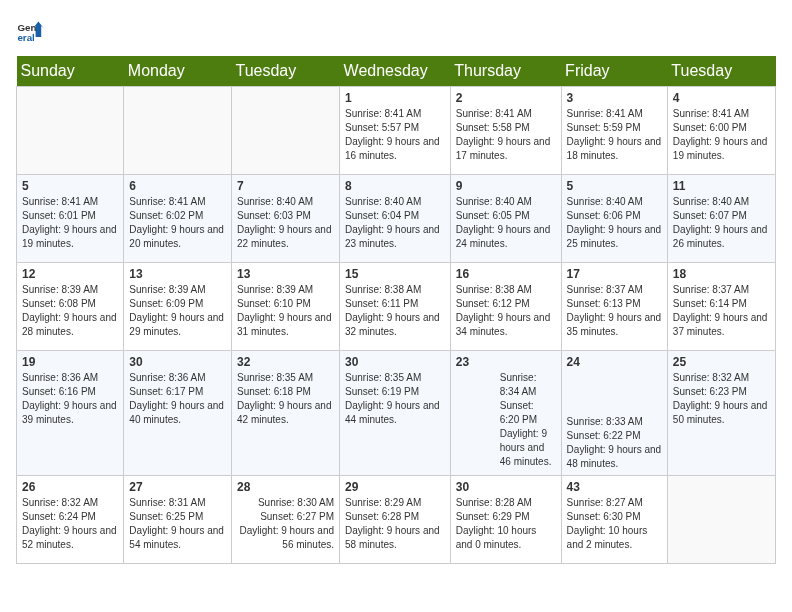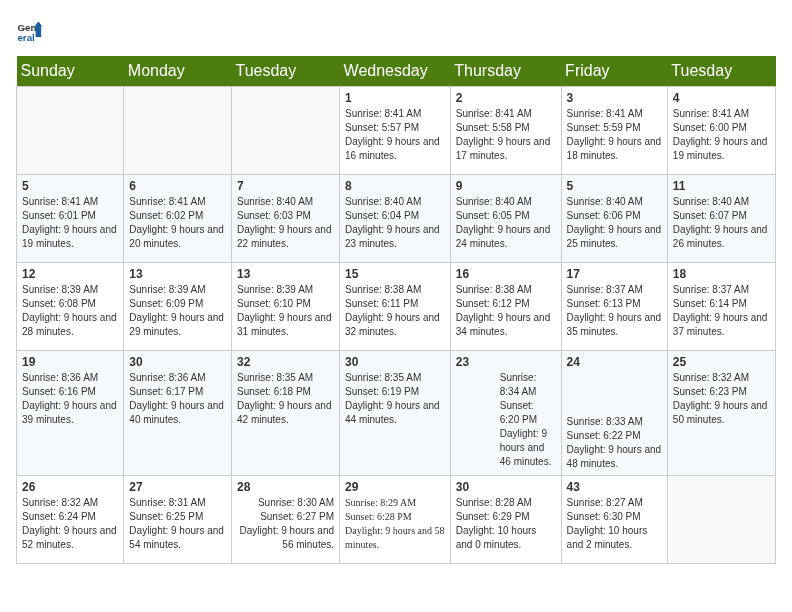--- a/index.html
+++ b/index.html
@@ -288,21 +288,21 @@
 Daylight: 9 hours and 54 minutes.</div>
         </td>
         <td>
           <span class="day-num">28</span>
           <div class="day-info" style="white-space: pre-line; text-align: right;">Sunrise: 8:30 AM
 Sunset: 6:27 PM
 Daylight: 9 hours and 56 minutes.</div>
         </td>
         <td>
           <span class="day-num">29</span>
-          <div class="day-info" style="white-space: pre-line; font-family: Liberation Serif, serif;">Sunrise: 8:29 AM
+          <div class="day-info" style="white-space: pre-line;">Sunrise: 8:29 AM
 Sunset: 6:28 PM
 Daylight: 9 hours and 58 minutes.</div>
         </td>
         <td>
           <span class="day-num">30</span>
           <div class="day-info" style="white-space: pre-line;">Sunrise: 8:28 AM
 Sunset: 6:29 PM
 Daylight: 10 hours and 0 minutes.</div>
         </td>
         <td>

